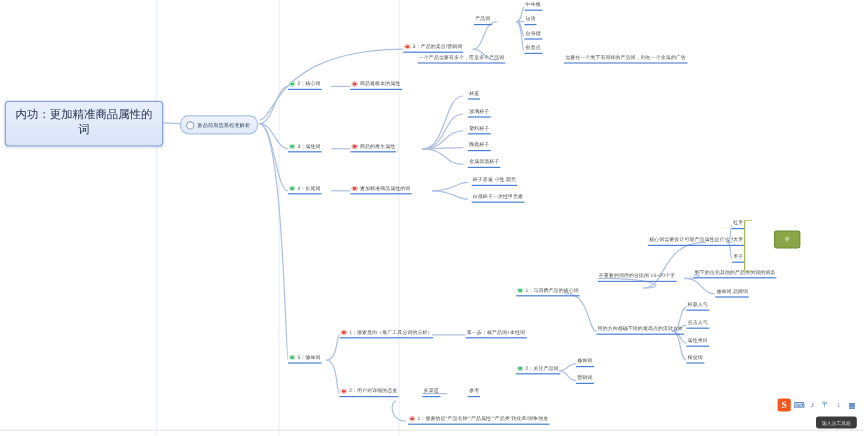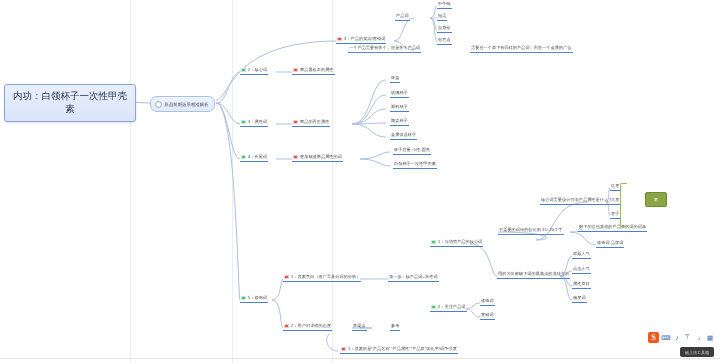--- a/index.html
+++ b/index.html
@@ -190,21 +190,21 @@
       <path d="M466 309 C474 309 472 317 480 317"></path>
 
       <path d="M272 300 C282 300 280 279 283 279"></path>
       <path d="M272 300 C282 300 280 328 283 328"></path>
       <path d="M360 279 C382 279 384 279 388 279"></path>
       <path d="M360 328 C378 328 376 328 352 328"></path>
       <path d="M338 351 C326 351 324 336 330 334"></path>
     </g>
   </svg>
 
-  <div id="root-node">内功：白领杯子一次性甲壳素</div>
+  <div id="root-node">内功：更加精准商品属性的词</div>
 
   <div id="topic-node">
     <span class="dot"></span>
     <span>新品前期选系程准解析</span>
   </div>
 
   <div class="node bullet green" style="left:240px;top:68px">2：核心词</div>
   <div class="node bullet green" style="left:240px;top:120px">3：属性词</div>
   <div class="node bullet green" style="left:240px;top:155px">4：长尾词</div>
   <div class="node bullet green" style="left:240px;top:296px">5：修饰词</div>

